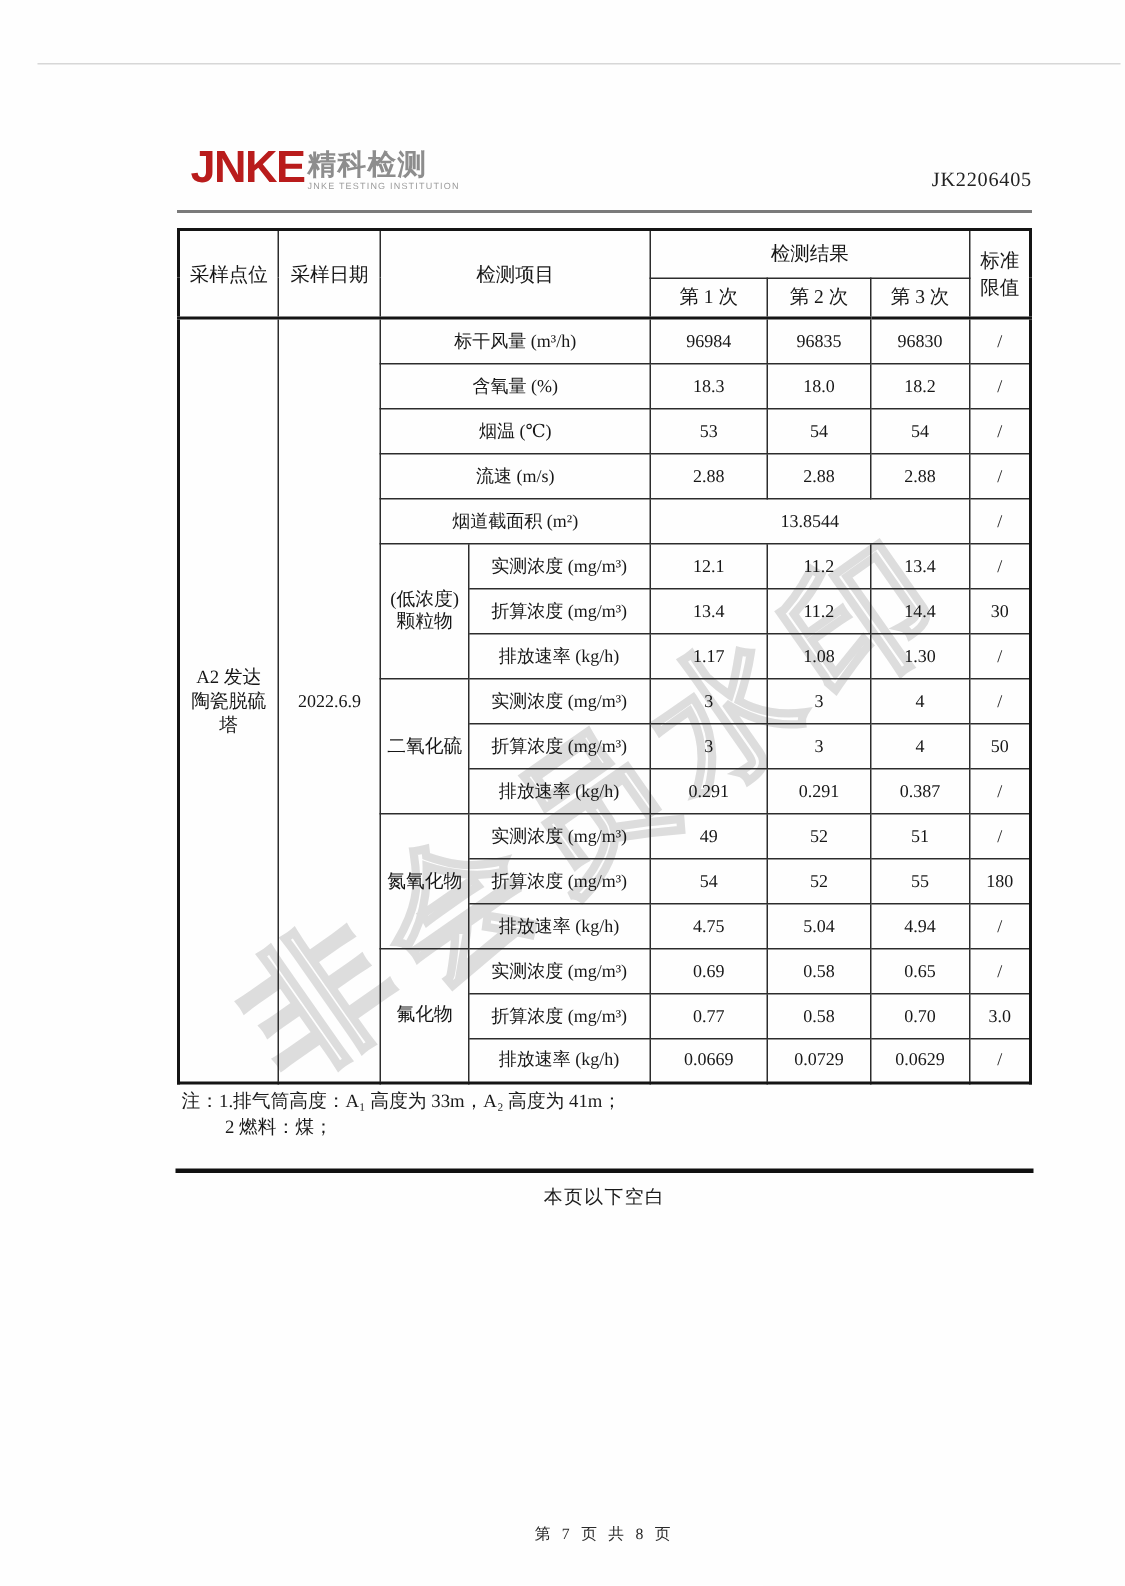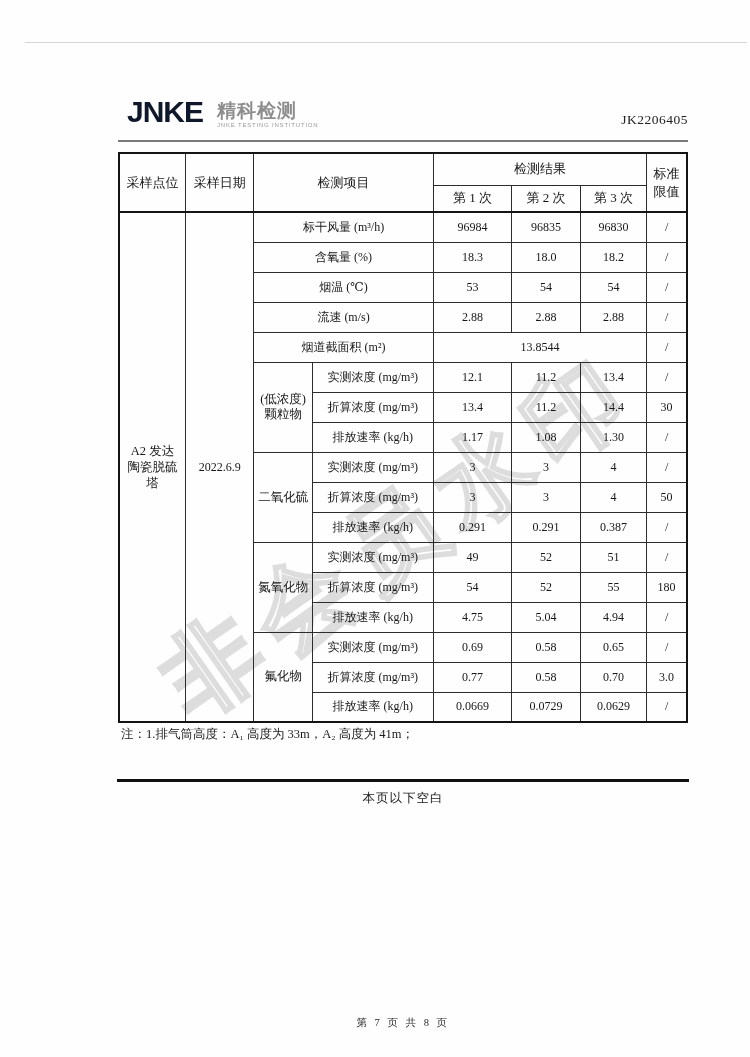--- a/index.html
+++ b/index.html
@@ -36,23 +36,23 @@
   
   .header {
     position: absolute;
     left: 127px; top: 97px; width: 561px;
     display: flex; justify-content: space-between; align-items: flex-start;
   }
   .logo { display: flex; align-items: flex-start; }
   .logo-main {
     font-family: "Liberation Sans", "DejaVu Sans", sans-serif;
     font-weight: 800; font-size: 30px; line-height: 30px;
-    color: #0f172a; letter-spacing: -1px;
-  }
-  .logo-right { display: flex; flex-direction: column; margin-left: 14px; margin-top: 4px; }
+    color: #b91c1c; letter-spacing: -1px;
+  }
+  .logo-right { display: flex; flex-direction: column; margin-left: 2px; margin-top: 4px; }
   .logo-cn {
     font-weight: bold; font-size: 19px; line-height: 19px; color: #8d8d8d;
     letter-spacing: 1px;
   }
   .logo-sub {
     font-family: "Liberation Sans", "DejaVu Sans", sans-serif;
     font-size: 6px; color: #9b9b9b; letter-spacing: .8px; margin-top: 2px;
   }
   .doc-number { font-size: 13.5px; margin-top: 15px; letter-spacing: .5px; color: #222; }
   .header-rule {
@@ -304,20 +304,23 @@
       <td>/</td>
     </tr>
   </tbody>
     </table>
 
   <div class="notes">
     <div class="note-line">
       <span class="note-prefix">注：</span>
       <span>1.排气筒高度：A₁ 高度为 33m，A₂ 高度为 41m；</span>
     </div>
+    <div class="note-line">
+      <span class="note-cont">2 燃料：煤；</span>
+    </div>
   </div>
 
   <div class="thick-rule"></div>
 
   <div class="blank-note">本页以下空白</div>
 
   <div class="page-footer">第 7 页 共 8 页</div>
 
 </div>
 

